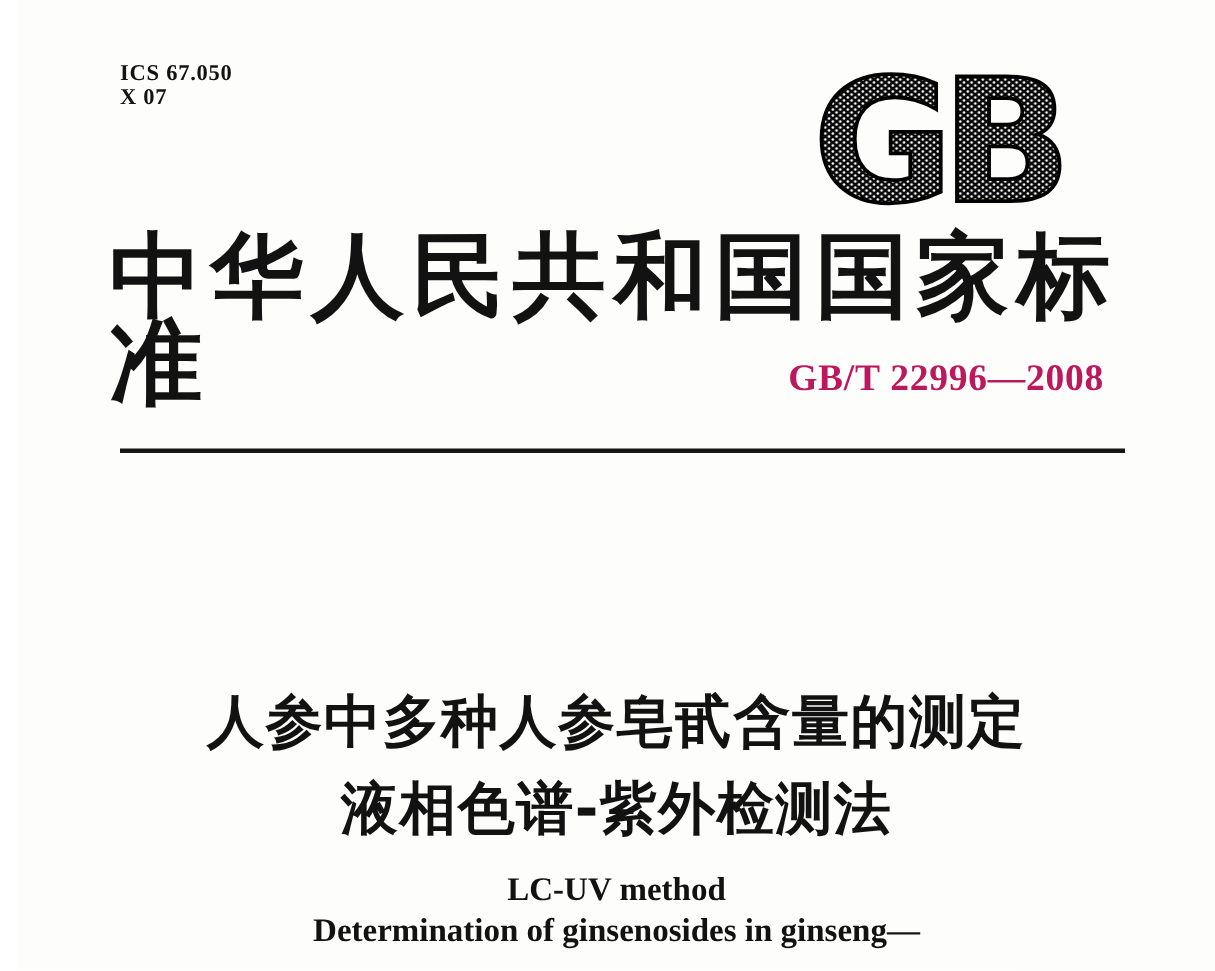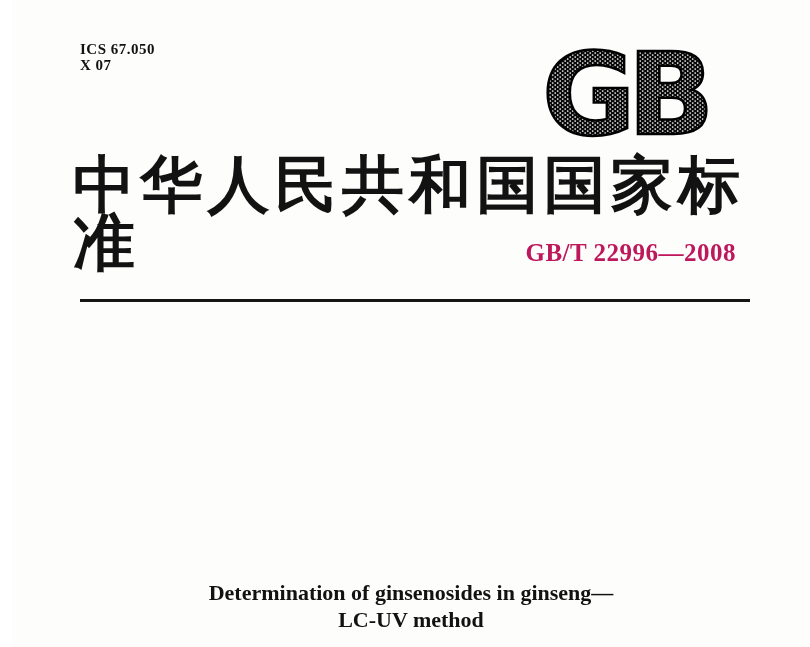--- a/index.html
+++ b/index.html
@@ -119,20 +119,22 @@
     <text x="-2" y="90" font-family="'DejaVu Sans', sans-serif" font-weight="bold" font-size="114" letter-spacing="-8" fill="url(#halftone)" stroke="#000000" stroke-width="2.5">GB</text>
   </svg>
 
   <h1 class="main-title">中华人民共和国国家标准</h1>
 
   <div class="std-number">GB/T 22996—2008</div>
 
   <hr class="rule">
 
   <div class="zh-title">
+    <div>人参中多种人参皂甙含量的测定</div>
+    <div>液相色谱-紫外检测法</div>
   </div>
 
   <div class="en-title">
+    <div>LC-UV method</div>
     <div>Determination of ginsenosides in ginseng—</div>
-    <div>LC-UV method</div>
   </div>
 
 </div>
 
 </body></html>

